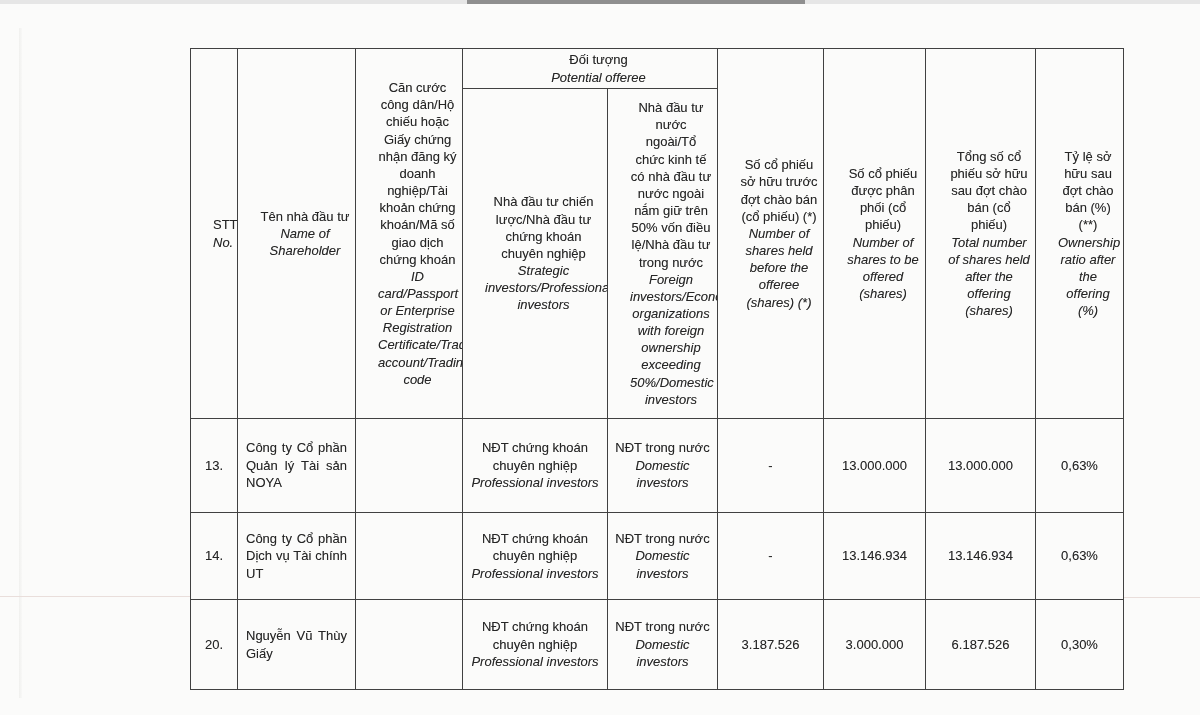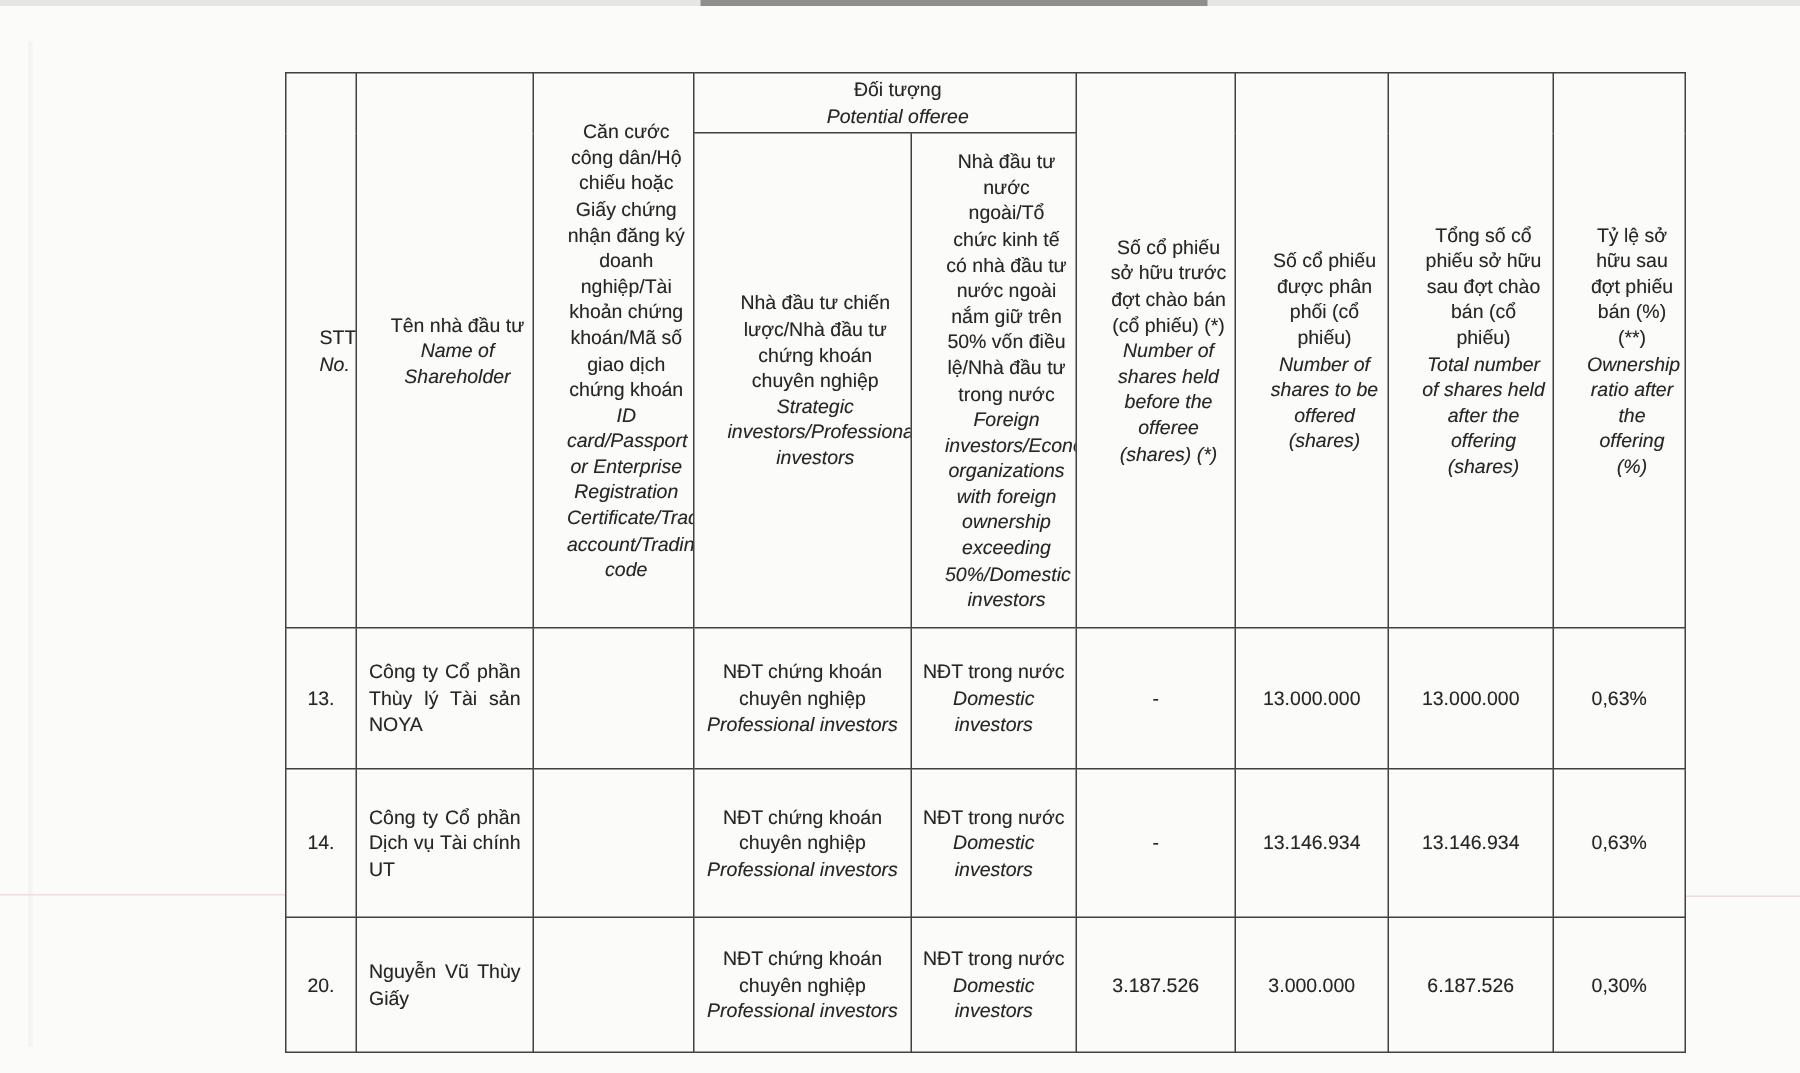--- a/index.html
+++ b/index.html
@@ -30,21 +30,21 @@
     vertical-align:middle; text-align:center;
     overflow:hidden;
     box-sizing:border-box;
   }
   .sh th { font-weight:normal;padding-left:22px; }
   .sh .en { font-style:italic; }
   .sh td  { font-weight:normal; line-height:1.35; }
   tr.hdr-group th { height:40px; }
   tr.hdr-sub  th { height:330px;margin-top:20px; }
   tr.r13 td { height:94px; }
-  tr.r14 td { height:99px; }
+  tr.r14 td { height:87px; }
   tr.r15 td { height:90px; }
   td.name-cell { text-align:justify; padding:2px 8px; }
   td.no-cell   { text-align:center; }
 </style>
 </head>
 <body>
 
 <div class="top-strip"></div>
 <div class="redaction"></div>
 <div class="page-edge"></div>
@@ -88,39 +88,39 @@
     </th>
     <th rowspan="2">
       <div class="vi">Số cổ phiếu được phân phối (cổ phiếu)</div>
       <div class="en">Number of shares to be offered (shares)</div>
     </th>
     <th rowspan="2">
       <div class="vi">Tổng số cổ phiếu sở hữu sau đợt chào bán (cổ phiếu)</div>
       <div class="en">Total number of shares held after the offering (shares)</div>
     </th>
     <th rowspan="2">
-      <div class="vi">Tỷ lệ sở hữu sau đợt phiếu bán (%) (**)</div>
+      <div class="vi">Tỷ lệ sở hữu sau đợt chào bán (%) (**)</div>
       <div class="en">Ownership ratio after the offering (%)</div>
     </th>
   </tr>
 
   <tr class="hdr-sub">
     <th>
       <div class="vi">Nhà đầu tư chiến lược/Nhà đầu tư chứng khoán chuyên nghiệp</div>
       <div class="en">Strategic investors/Professional investors</div>
     </th>
     <th>
       <div class="vi">Nhà đầu tư nước ngoài/Tổ chức kinh tế có nhà đầu tư nước ngoài nắm giữ trên 50% vốn điều lệ/Nhà đầu tư trong nước</div>
       <div class="en">Foreign investors/Economic organizations with foreign ownership exceeding 50%/Domestic investors</div>
     </th>
   </tr>
 
   <tr class="r13">
     <td class="no-cell">13.</td>
-    <td class="name-cell">Công ty Cổ phần Thùy lý Tài sản NOYA</td>
+    <td class="name-cell">Công ty Cổ phần Quản lý Tài sản NOYA</td>
     <td></td>
     <td>
       <div class="vi">NĐT chứng khoán chuyên nghiệp</div>
       <div class="en">Professional investors</div>
     </td>
     <td>
       <div class="vi">NĐT trong nước</div>
       <div class="en">Domestic investors</div>
     </td>
     <td>-</td>

